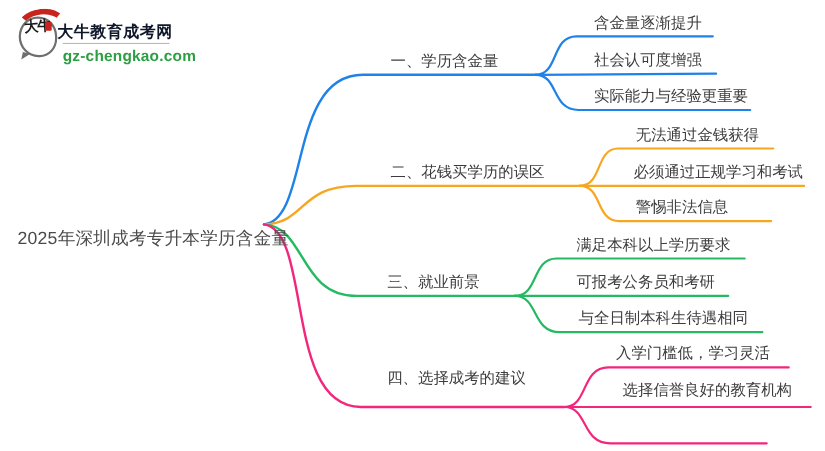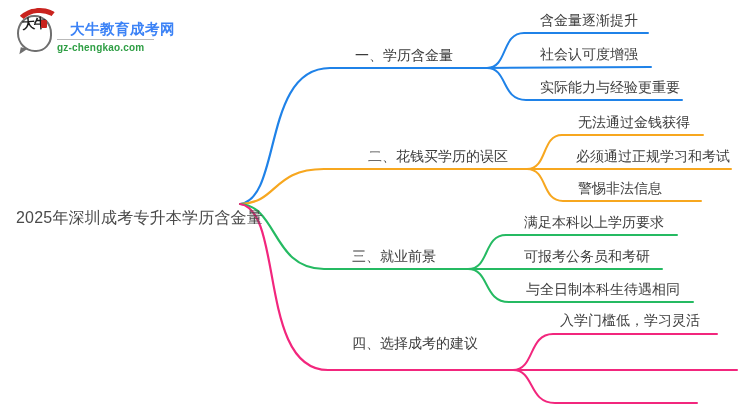--- a/index.html
+++ b/index.html
@@ -31,26 +31,26 @@
     transform:rotate(-6deg);
   }
   .mark-text{
     position:absolute;left:7px;top:9px;width:26px;text-align:center;
     font-family:"Liberation Serif","DejaVu Serif",serif;
     font-weight:bold;font-size:13px;color:#1a1a1a;line-height:1.05;
     transform:rotate(-4deg);letter-spacing:-1px;
   }
   .seal{position:absolute;left:27px;top:12px;width:6px;height:8px;background:#c9231e;border-radius:1px;}
   .logo-title{
-    position:absolute;left:56px;top:12px;font-size:14.5px;font-weight:bold;
-    color:#3b82f6;letter-spacing:.5px;
+    position:absolute;left:38px;top:12px;font-size:14.5px;font-weight:bold;
+    color:#0f172a;letter-spacing:.5px;
   }
   .logo-divider{position:absolute;left:43px;top:31px;width:97px;height:1px;background:#b9b9b9;}
   .logo-url{
-    position:absolute;left:43px;top:34px;font-size:10px;font-weight:bold;
+    position:absolute;left:43px;top:34px;font-size:14px;font-weight:bold;
     color:#2e9e44;letter-spacing:.2px;
   }
 </style>
 </head>
 <body>
 
 <div class="stage">
 
   <svg class="conn" width="750" height="410" viewBox="0 0 750 410" fill="none" stroke-linecap="round" stroke-linejoin="round">
     <g stroke-width="2.2" stroke="#1f82e8">
@@ -86,31 +86,32 @@
     <div class="mark-text">大牛</div>
     <div class="seal"></div>
     <div class="logo-title">大牛教育成考网</div>
     <div class="logo-divider"></div>
     <div class="logo-url">gz-chengkao.com</div>
   </div>
 
   <div class="node central" style="left:16px;top:208px;">2025年深圳成考专升本学历含金量</div>
 
   <div class="node branch-label" style="left:355px;top:47px;">一、学历含金量</div>
-  <div class="node branch-label" style="left:368px;top:148px;">二、花钱买学历的误区</div>
+  <div class="node branch-label" style="left:355px;top:148px;">二、花钱买学历的误区</div>
   <div class="node branch-label" style="left:352px;top:248px;">三、就业前景</div>
   <div class="node branch-label" style="left:352px;top:335px;">四、选择成考的建议</div>
 
   <div class="node" style="left:540px;top:12px;">含金量逐渐提升</div>
   <div class="node" style="left:540px;top:79px;">实际能力与经验更重要</div>
   <div class="node" style="left:540px;top:46px;">社会认可度增强</div>
 
   <div class="node" style="left:578px;top:114px;">无法通过金钱获得</div>
   <div class="node" style="left:576px;top:148px;">必须通过正规学习和考试</div>
   <div class="node" style="left:578px;top:180px;">警惕非法信息</div>
 
   <div class="node" style="left:524px;top:214px;">满足本科以上学历要求</div>
   <div class="node" style="left:524px;top:248px;">可报考公务员和考研</div>
   <div class="node" style="left:526px;top:281px;">与全日制本科生待遇相同</div>
 
   <div class="node" style="left:560px;top:312px;">入学门槛低，学习灵活</div>
+  <div class="node" style="left:566px;top:346px;">选择信誉良好的教育机构</div>
 
 </div>
 
 </body></html>

